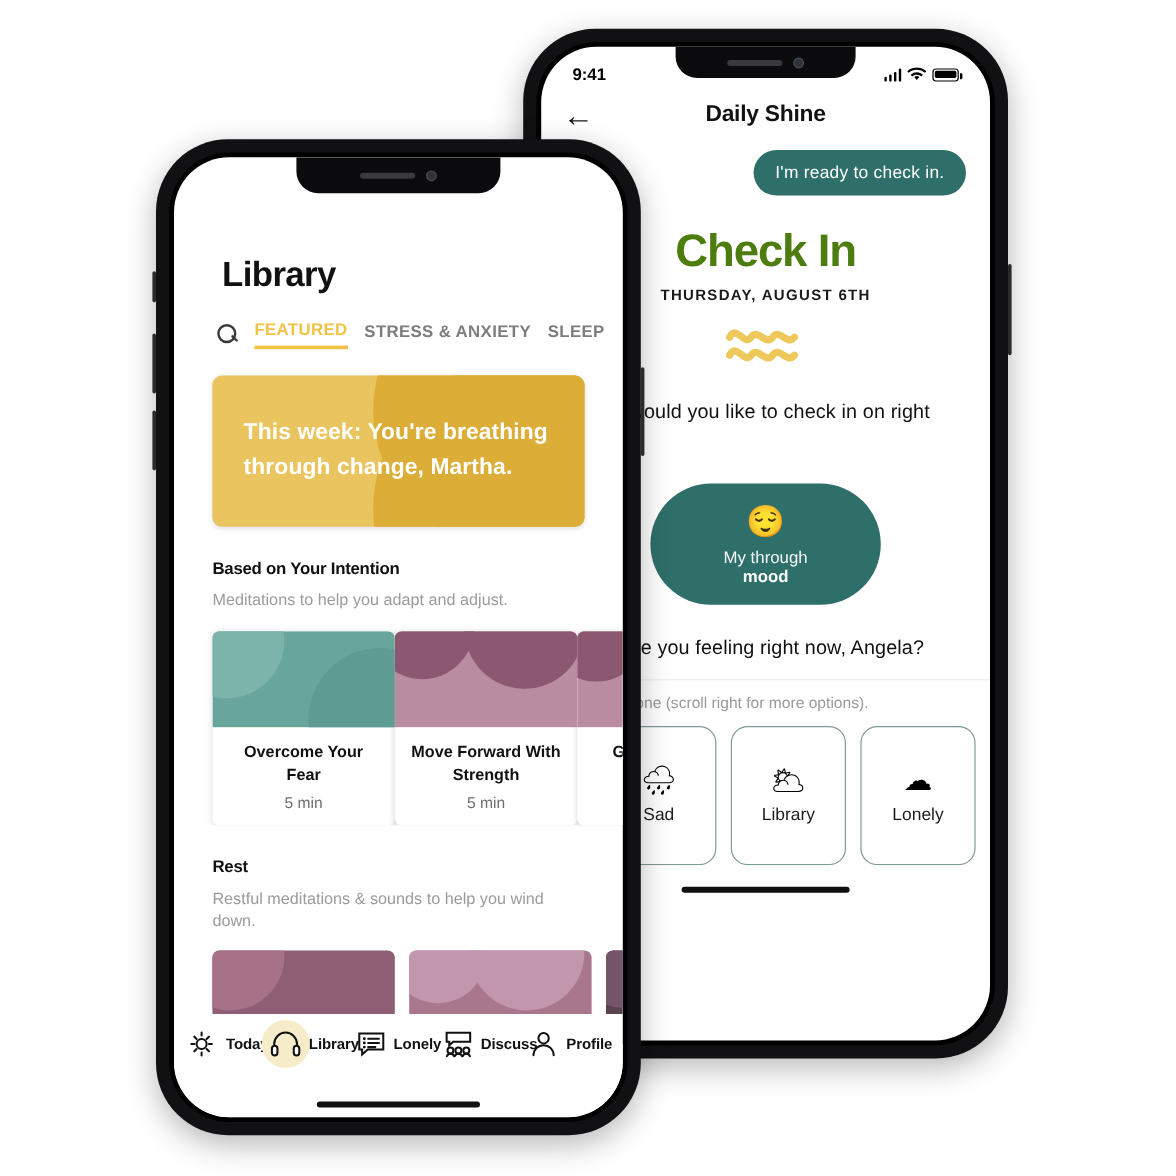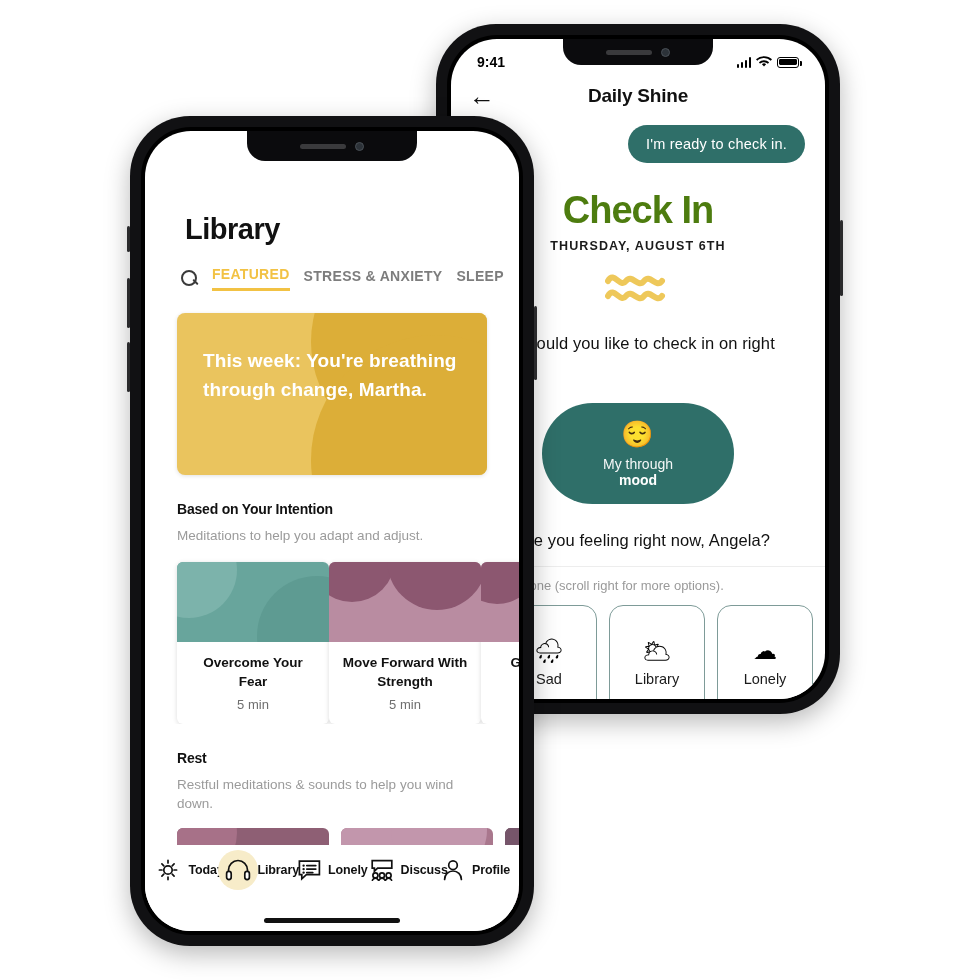--- a/index.html
+++ b/index.html
@@ -36,21 +36,21 @@
     border-bottom-left-radius: 18px; border-bottom-right-radius: 18px;
     z-index: 40;
     display: flex; align-items: center; justify-content: center; gap: 9px;
   }
   .notch .speaker { width: 46px; height: 5px; background: #3a3a3c; border-radius: 3px; }
   .notch .cam { width: 9px; height: 9px; border-radius: 50%; background: #2c3238; border: 1px solid #4a5056; }
 
   .side-btn { position: absolute; background: #2a2a2c; border-radius: 2px; }
 
   
-  #phone-back { left: 436px; top: 24px; width: 404px; height: 690px; }
+  #phone-back { left: 436px; top: 24px; width: 404px; height: 858px; }
   #phone-back .notch { width: 150px; height: 26px; }
 
   .statusbar {
     position: relative; height: 42px; padding: 0 26px;
     display: flex; align-items: center; justify-content: space-between;
     font-size: 14px; font-weight: bold; color: #000; z-index: 30;
   }
   .statusbar .time { margin-top: 4px; }
   .status-icons { display: flex; align-items: center; gap: 5px; margin-top: 4px; }
   .bars { display: flex; align-items: flex-end; gap: 1.5px; height: 11px; }
@@ -109,21 +109,21 @@
 
   .lib-title { font-size: 29px; font-weight: bold; color: #111; letter-spacing: -.5px; padding: 82px 0 0 40px; }
   .lib-tabs { display: flex; align-items: center; gap: 14px; padding: 20px 0 0 36px; }
   .search-ic { width: 17px; height: 17px; position: relative; flex: 0 0 auto; }
   .search-ic::before { content:''; position:absolute; left:0; top:0; width:12px; height:12px; border:2px solid #3a3a3a; border-radius:50%; }
   .search-ic::after { content:''; position:absolute; left:11px; top:11px; width:7px; height:2px; background:#3a3a3a; transform: rotate(45deg); border-radius:1px; }
   .tab { font-size: 14px; font-weight: bold; color: #7d7d7d; letter-spacing: .3px; white-space: nowrap; padding-bottom: 6px; }
   .tab.active { color: #f2c244; border-bottom: 3px solid #f2c244; }
 
   .hero {
-    position: relative; margin: 22px 32px 0; height: 162px;
+    position: relative; margin: 22px 32px 0; height: 126px;
     background: #eac45e; border-radius: 8px; overflow: hidden;
     box-shadow: 0 1px 4px rgba(0,0,0,.12);
   }
   .hero .blobA { position: absolute; right: -54px; top: -86px; width: 230px; height: 230px; background: #dcae38; border-radius: 50%; }
   .hero .blobB { position: absolute; right: -74px; bottom: -110px; width: 250px; height: 250px; background: #dcae38; border-radius: 50%; }
   .hero .htxt {
     position: relative; z-index: 3; color: #fff; font-size: 19px; font-weight: bold;
     line-height: 1.5; padding: 34px 26px 0; letter-spacing: .1px;
   }
 

